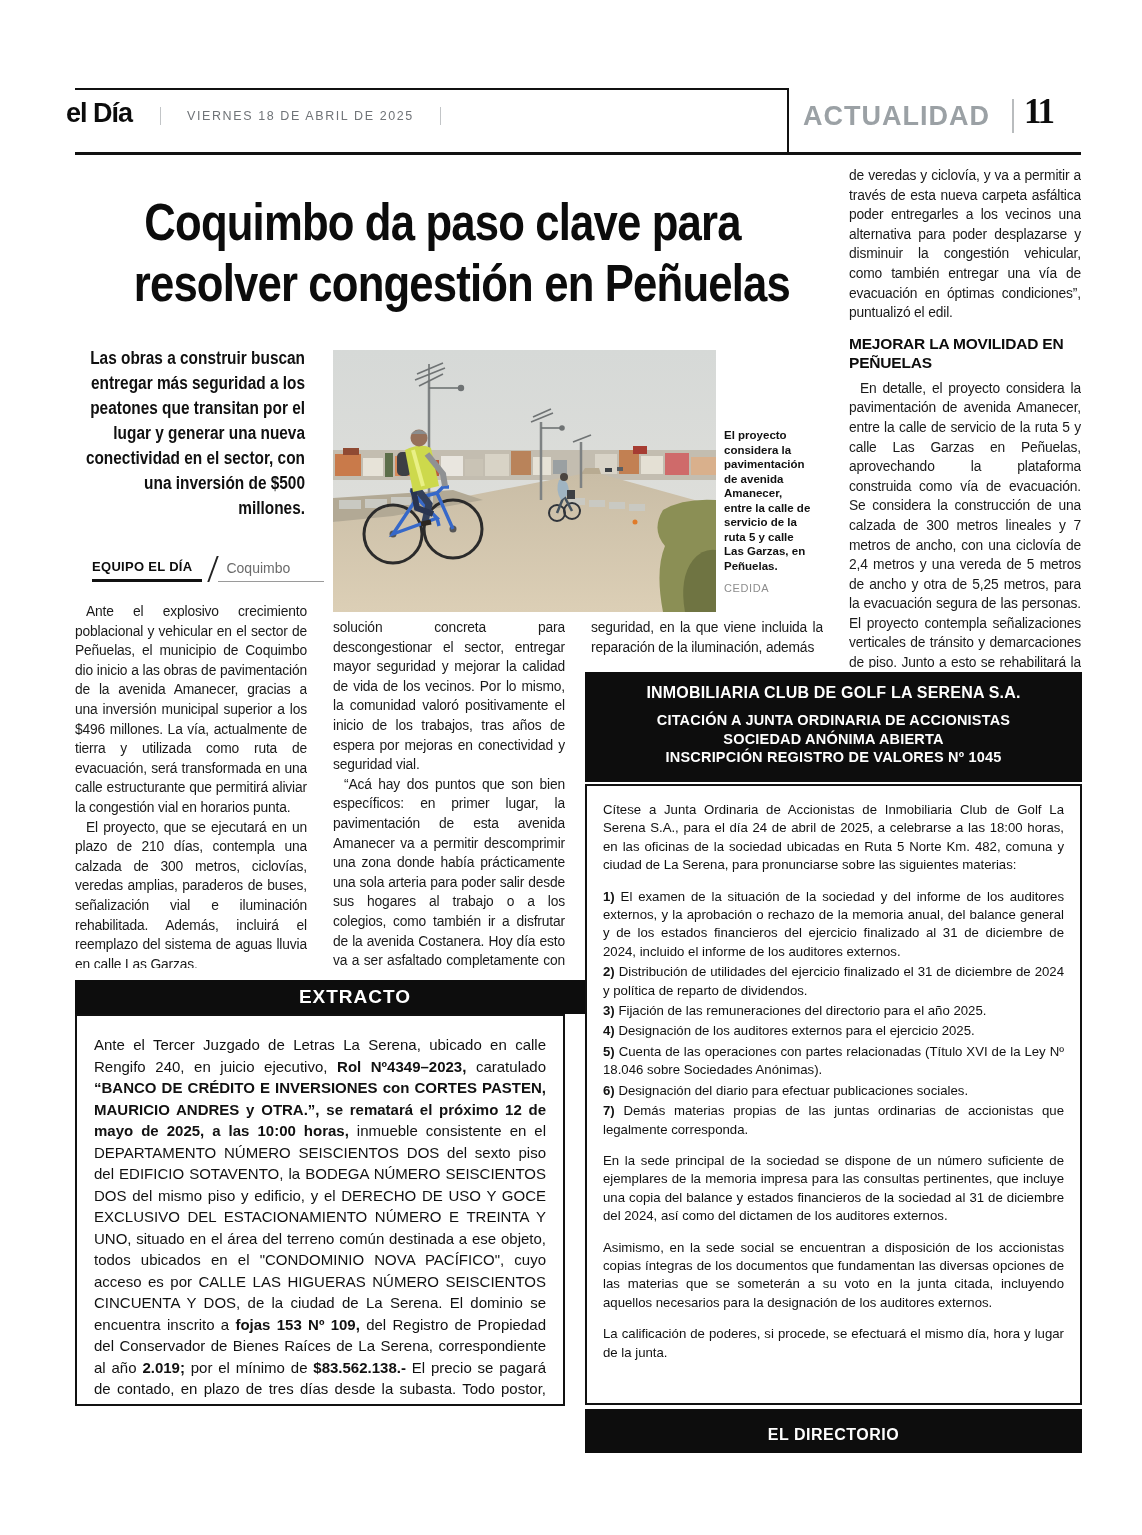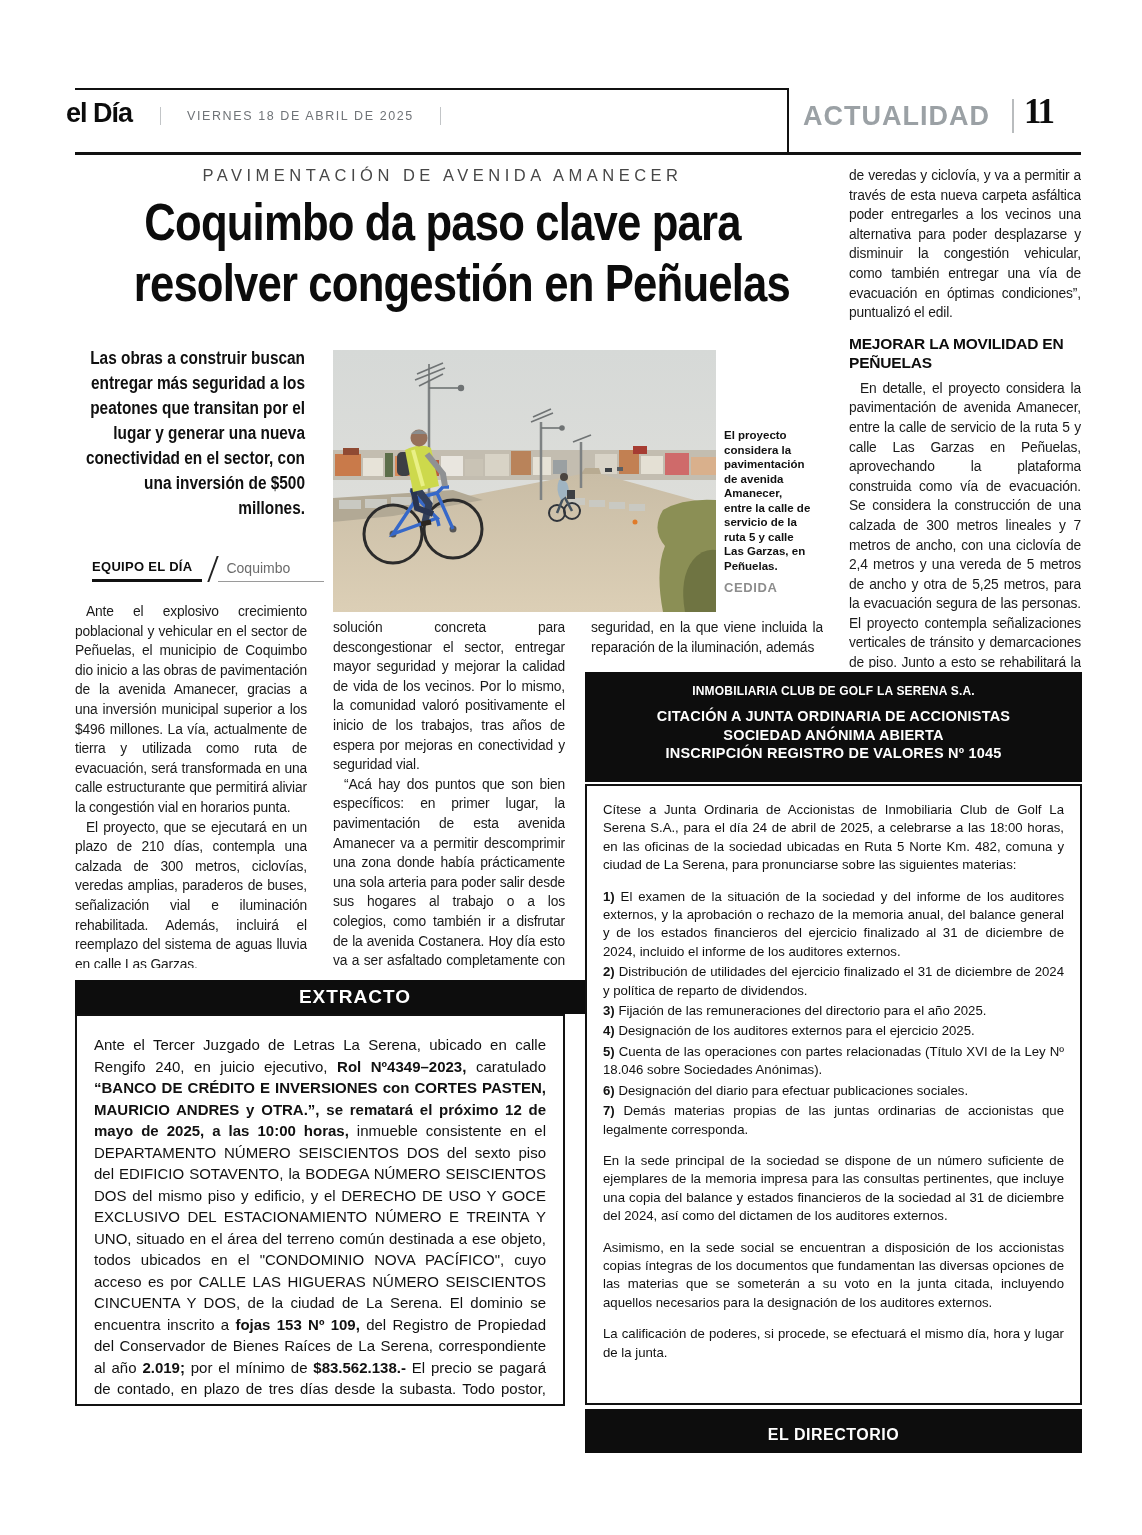--- a/index.html
+++ b/index.html
@@ -33,21 +33,21 @@
   .byline-author { font-size:13px; font-weight:bold; letter-spacing:0.3px; color:#0c0c0c;
                    border-bottom:3.5px solid #111; padding:0 10px 5px 0; }
   .byline-slash { width:12px; height:26px; border-right:2px solid #222; transform:skewX(-20deg); margin:0 4px 0 0; }
   .byline-location { flex:1; font-size:14px; color:#6b6b6b; border-bottom:1.5px solid #9a9a9a; padding:0 0 5px 8px; }
 
   
   .photo { position:absolute; left:333px; top:350px; width:383px; height:262px; overflow:hidden; }
   .photo svg { display:block; width:100%; height:100%; }
   .caption { position:absolute; left:724px; top:428px; width:88px; font-size:11.5px; line-height:14.5px;
              font-weight:bold; color:#111; text-align:left; hyphens:auto; }
-  .credit { margin-top:8px; font-size:13px; font-weight:bold; letter-spacing:0.6px; color:#8d8d8d; }
+  .credit { margin-top:8px; font-size:11px; font-weight:normal; letter-spacing:0.6px; color:#8d8d8d; }
 
   
   .bodycol { position:absolute; width:232px; font-size:13.8px; line-height:19.6px; text-align:justify;
              color:#1a1a1a; letter-spacing:-0.15px; overflow:hidden; }
   .bodycol p { text-indent:11px; }
   .bodycol p.noindent { text-indent:0; }
   #col1 { left:75px;  top:602px; height:366px; }
   #col2 { left:333px; top:618px; height:350px; }
   #col3 { left:591px; top:618px; height:46px; }
   #col4 { left:849px; top:166px; height:502px; }
@@ -59,21 +59,21 @@
   .extracto-title { position:absolute; left:75px; top:980px; width:560px; height:34px;
                     font-size:19px; font-weight:bold; letter-spacing:1px; line-height:34px; }
   .extracto-body { position:absolute; left:75px; top:1014px; width:490px; height:392px;
                    border:2.5px solid #111; background:#fff; padding:18px 17px; overflow:hidden;
                    font-size:15px; line-height:21.5px; text-align:justify; color:#111; }
   .extracto-footer { position:absolute; left:75px; top:1409px; width:490px; height:52px;
                      font-size:13px; font-weight:bold; letter-spacing:0.4px; padding-top:9px; line-height:17px; }
 
   .citacion-header { position:absolute; left:585px; top:672px; width:497px; height:110px;
                      padding:12px 8px; }
-  .citacion-title { font-size:12px; font-weight:bold; letter-spacing:0.2px; margin-bottom:9px; }
+  .citacion-title { font-size:16px; font-weight:bold; letter-spacing:0.2px; margin-bottom:9px; }
   .citacion-subline { font-size:14.5px; font-weight:bold; line-height:18.5px; letter-spacing:0.2px; }
   .citacion-body { position:absolute; left:585px; top:784px; width:497px; height:621px;
                    border:2.5px solid #111; background:#fff; padding:15px 16px; overflow:hidden;
                    font-size:13.2px; line-height:18.4px; text-align:justify; color:#111; }
   .citacion-body p { margin-bottom:2px; }
   .citacion-body p.gap { margin-top:13px; }
   .citacion-footer { position:absolute; left:585px; top:1409px; width:497px; height:44px;
                      font-size:16px; font-weight:bold; letter-spacing:0.5px; line-height:52px; }
 </style>
 </head>
@@ -83,21 +83,20 @@
 
   <div class="hdr-topline"></div>
   <div class="logo">el Día</div>
   <div class="date-wrap">VIERNES 18 DE ABRIL DE 2025</div>
   <div class="hdr-vline"></div>
   <div class="section">ACTUALIDAD</div>
   <div class="pagenum-bar"></div>
   <div class="pagenum">11</div>
   <div class="hdr-bottomline"></div>
 
-  <div class="kicker">PAVIMENTACIÓN DE AVENIDA AMANECER</div>
   <div class="headline">
     <div>Coquimbo da paso clave para</div>
     <div>resolver congestión en Peñuelas</div>
   </div>
 
   <div class="lede">Las obras a construir buscan entregar más seguridad a los peatones que transitan por el lugar y generar una nueva conectividad en el sector, con una inversión de $500 millones.</div>
 
   <div class="photo">
     <svg viewBox="0 0 383 262" preserveAspectRatio="none">
       <defs>

